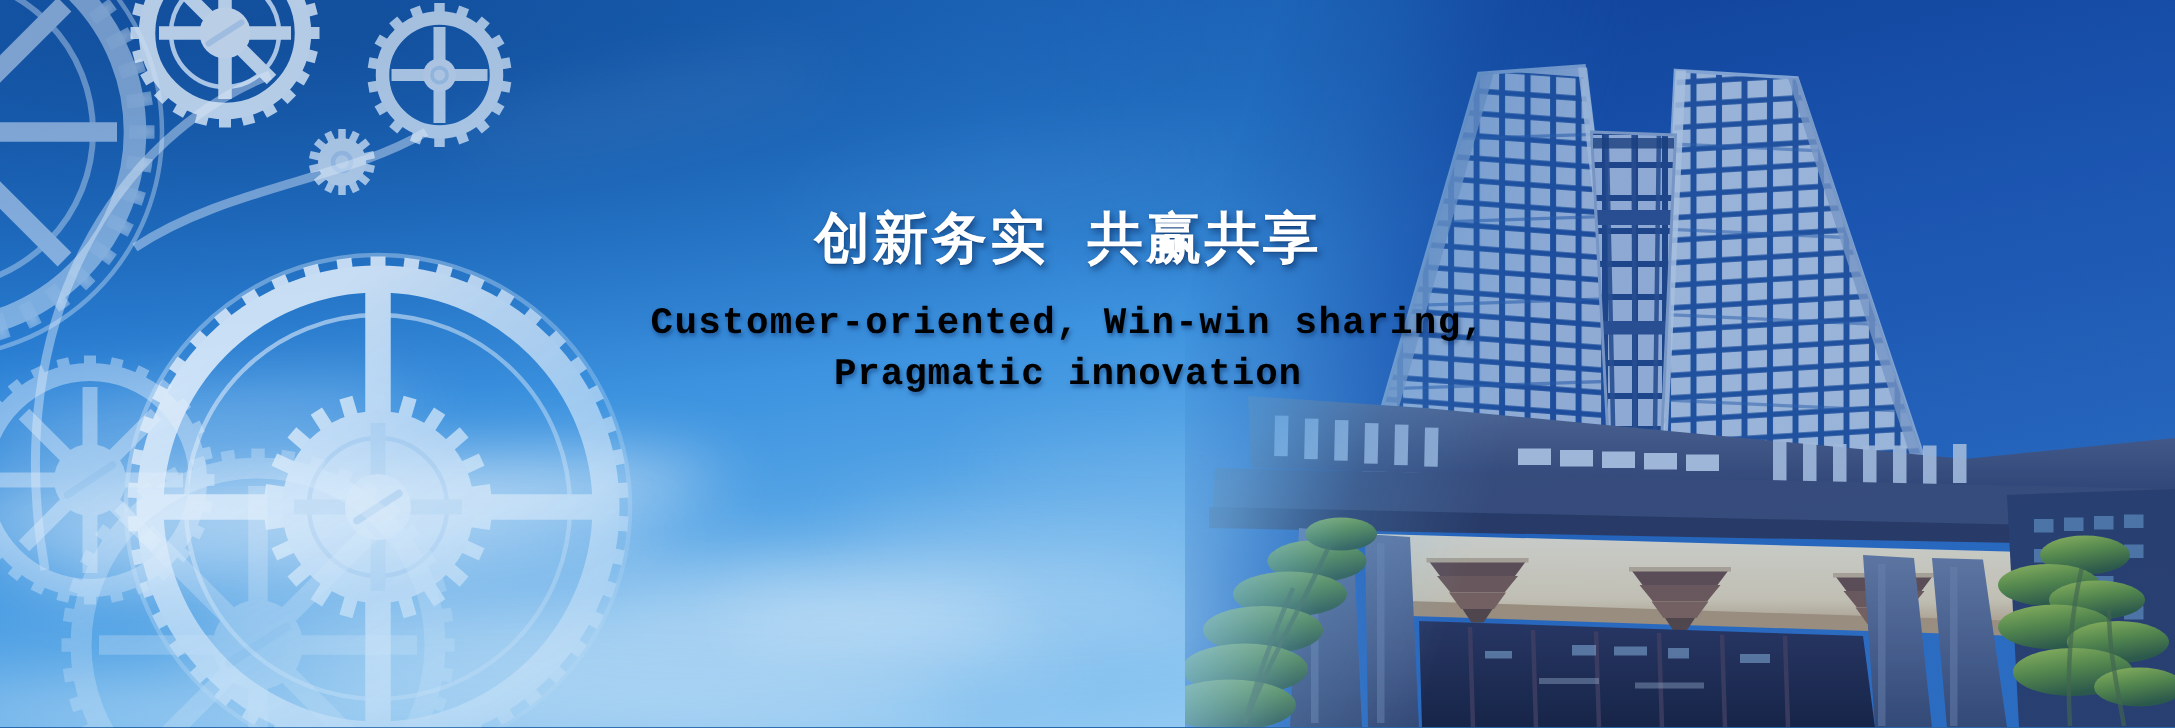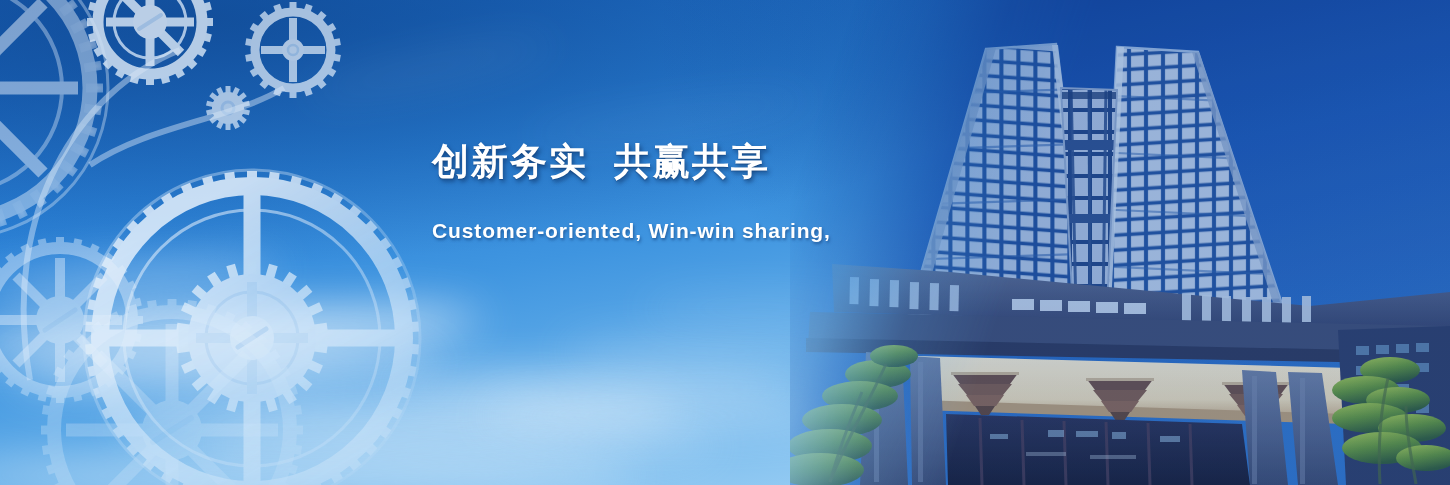--- a/index.html
+++ b/index.html
@@ -1,19 +1,20 @@
 <!DOCTYPE html>
 <html><head>
 <meta charset="utf-8">
 <style>
   html,body{margin:0;padding:0;background:#0d3f7a;}
   .banner{
     position:relative;width:1450px;height:485px;overflow:hidden;
-    font-family:Liberation Sans, sans-serif;
+    font-family:Liberation Mono, monospace;
     background:#2a7fd4;
+    text-align:center;
   }
 
   
   .sky{
     position:absolute;inset:0;
     background:
       linear-gradient(170deg,
         #1a63bd 0%,
         #1e6cc6 12%,
         #2a80d6 30%,
@@ -69,22 +70,22 @@
   
   .copy{position:absolute;left:432px;top:138px;width:560px;}
   .h-cn{
     color:#ffffff;font-weight:bold;font-size:37px;line-height:48px;
     letter-spacing:2px;
     text-shadow:2px 3px 4px rgba(10,45,95,.60), 0 1px 1px rgba(10,45,95,.45);
     white-space:nowrap;
   }
   .h-cn .gap{display:inline-block;width:26px;}
   .sub{
-    margin-top:28px;
-    color:#ffffff;font-size:21px;line-height:34px;font-weight:600;
+    margin-top:13px;
+    color:#000000;font-size:25px;line-height:34px;font-weight:600;
     letter-spacing:.9px;
     text-shadow:1px 2px 3px rgba(12,50,105,.55);
     white-space:nowrap;
   }
   .sub .ln2{letter-spacing:.6px;}
 </style>
 </head>
 <body>
 
 <div class="banner">
@@ -748,16 +749,17 @@
 
       <rect width="660" height="485" fill="#1b4a9e" opacity=".16"></rect>
       <rect width="660" height="485" fill="url(#skyB)" opacity=".06"></rect>
     </svg>
   </div>
 
   <div class="copy">
     <div class="h-cn"><span>创新务实</span><span class="gap"></span><span>共赢共享</span></div>
     <div class="sub">
       <div>Customer-oriented, Win-win sharing,</div>
+      <div class="ln2">Pragmatic innovation</div>
     </div>
   </div>
 
 </div>
 
 </body></html>

